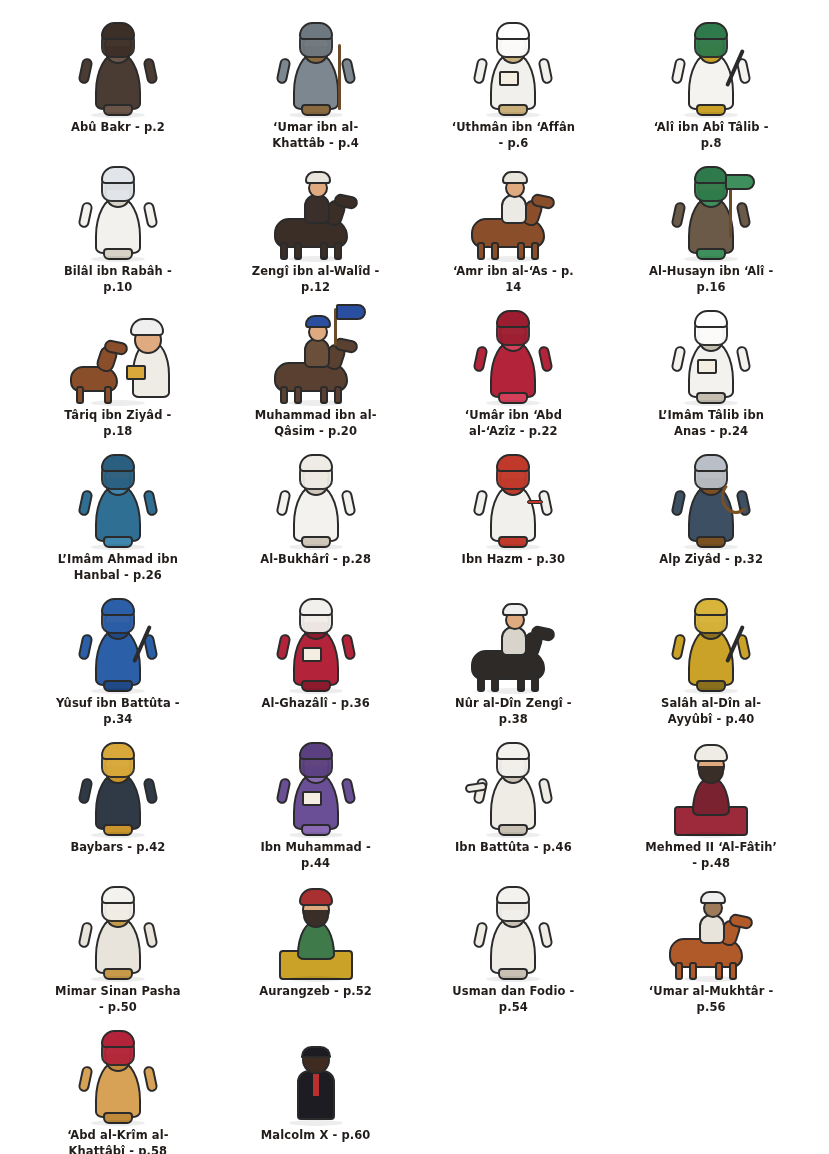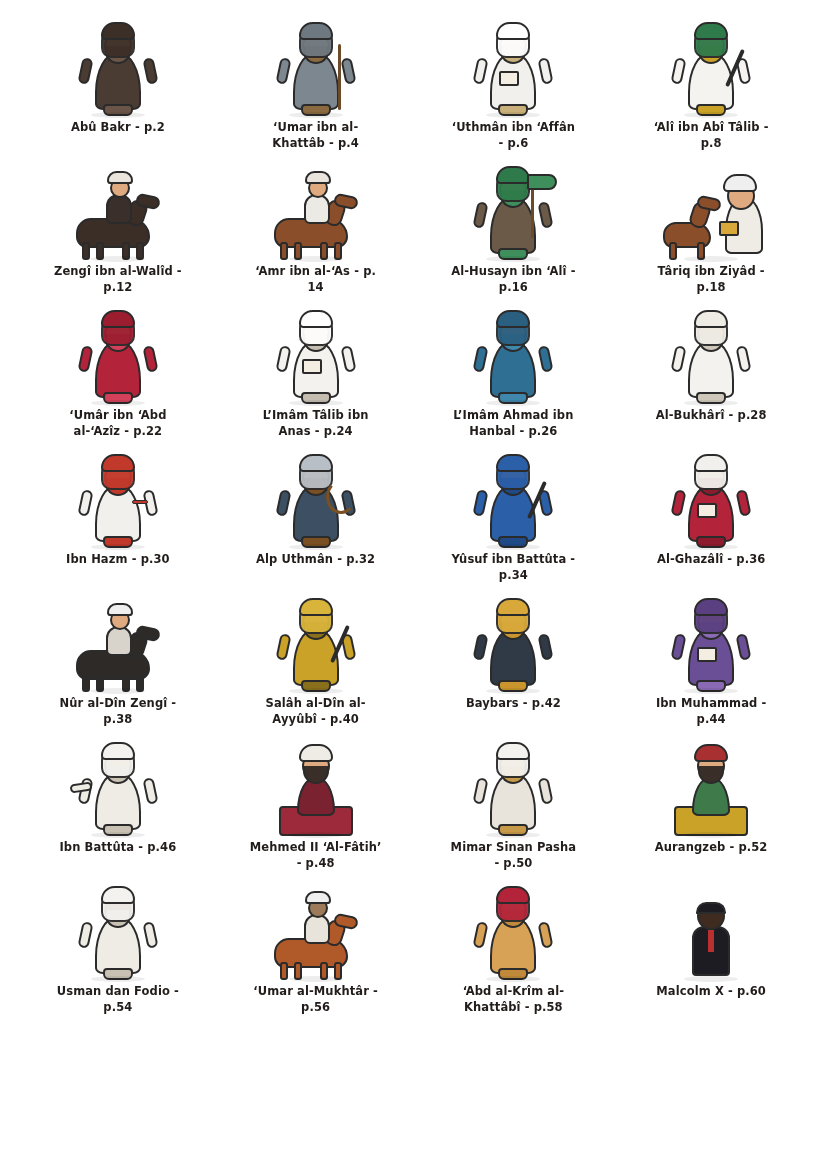--- a/index.html
+++ b/index.html
@@ -256,20 +256,36 @@
       <div class="turban" style="bottom:76px;background:#2f7a4a;"></div>
       <div class="sword" style="left:70px;bottom:28px;transform:rotate(24deg);"></div>
             <div class="shadow"></div>
           </div>
         </div>
         <div class="caption">‘Alî ibn Abî Tâlib - p.8</div>
       </div>
       <div class="cell">
         <div class="art">
           <div class="fig">
+      <div class="robe" style="bottom:6px;background:#f3f1ed;"></div>
+      <div class="legs" style="background:#d8d2c6;"></div>
+      <div class="arm" style="left:10px;bottom:32px;background:#f3f1ed;transform:rotate(12deg);"></div>
+      <div class="arm" style="right:10px;bottom:32px;background:#f3f1ed;transform:rotate(-12deg);"></div>
+      <div class="head" style="bottom:56px;background:#4a3326;"></div>
+      <div class="beard" style="bottom:52px;background:#d8d2c6;"></div>
+      <div class="veil" style="bottom:58px;background:#e2e6ea;opacity:0.95;"></div>
+      <div class="turban" style="bottom:76px;background:#e2e6ea;"></div>
+      <div class="shadow"></div>
+          </div>
+        </div>
+        <div class="caption">Bilâl ibn Rabâh - p.10</div>
+      </div>
+      <div class="cell">
+        <div class="art">
+          <div class="fig">
       <div class="horse-body" style="background:#3b2e27;"></div>
       <div class="hleg" style="left:12px;background:#3b2e27;"></div>
       <div class="hleg" style="left:26px;background:#3b2e27;"></div>
       <div class="hleg" style="left:52px;background:#3b2e27;"></div>
       <div class="hleg" style="left:66px;background:#3b2e27;"></div>
       <div class="horse-neck" style="background:#3b2e27;"></div>
       <div class="horse-head" style="background:#3b2e27;"></div>
       <div class="rider-body" style="background:#3a2f2a;"></div>
       <div class="rider-head" style="background:#e0aa80;"></div>
       <div class="rider-turban" style="background:#e9e4dc;"></div>
@@ -327,20 +343,40 @@
         <div class="turban" style="left:60px;transform:none;bottom:68px;background:#efefef;"></div>
         <div class="book" style="left:56px;bottom:24px;background:#d8a93a;"></div>
             <div class="shadow"></div>
           </div>
         </div>
         <div class="caption">Târiq ibn Ziyâd - p.18</div>
       </div>
       <div class="cell">
         <div class="art">
           <div class="fig">
+      <div class="horse-body" style="background:#5a4030;"></div>
+      <div class="hleg" style="left:12px;background:#5a4030;"></div>
+      <div class="hleg" style="left:26px;background:#5a4030;"></div>
+      <div class="hleg" style="left:52px;background:#5a4030;"></div>
+      <div class="hleg" style="left:66px;background:#5a4030;"></div>
+      <div class="horse-neck" style="background:#5a4030;"></div>
+      <div class="horse-head" style="background:#5a4030;"></div>
+      <div class="rider-body" style="background:#6a4f3a;"></div>
+      <div class="rider-head" style="background:#e0aa80;"></div>
+      <div class="rider-turban" style="background:#2b4fa0;"></div>
+            <div class="pole" style="left:66px;bottom:58px;height:38px;"></div>
+        <div class="flag" style="left:68px;bottom:84px;background:#2b4fa0;"></div>
+            <div class="shadow"></div>
+          </div>
+        </div>
+        <div class="caption">Muhammad ibn al-Qâsim - p.20</div>
+      </div>
+      <div class="cell">
+        <div class="art">
+          <div class="fig">
       <div class="robe" style="bottom:6px;background:#b3243a;"></div>
       <div class="legs" style="background:#d4405a;"></div>
       <div class="arm" style="left:10px;bottom:32px;background:#b3243a;transform:rotate(12deg);"></div>
       <div class="arm" style="right:10px;bottom:32px;background:#b3243a;transform:rotate(-12deg);"></div>
       <div class="head" style="bottom:56px;background:#e8b58a;"></div>
       <div class="beard" style="bottom:52px;background:#d4405a;"></div>
       <div class="veil" style="bottom:58px;background:#9c1d30;opacity:0.95;"></div>
       <div class="turban" style="bottom:76px;background:#9c1d30;"></div>
       <div class="shadow"></div>
           </div>
@@ -421,21 +457,21 @@
       <div class="arm" style="left:10px;bottom:32px;background:#3c4f63;transform:rotate(12deg);"></div>
       <div class="arm" style="right:10px;bottom:32px;background:#3c4f63;transform:rotate(-12deg);"></div>
       <div class="head" style="bottom:56px;background:#e0aa80;"></div>
       <div class="beard" style="bottom:52px;background:#7a4f22;"></div>
       <div class="veil" style="bottom:58px;background:#b9bfc6;opacity:0.95;"></div>
       <div class="turban" style="bottom:76px;background:#b9bfc6;"></div>
       <div class="bow" style="left:58px;bottom:34px;"></div>
             <div class="shadow"></div>
           </div>
         </div>
-        <div class="caption">Alp Uthmân - p.32</div>
+        <div class="caption">Alp Ziyâd - p.32</div>
       </div>
       <div class="cell">
         <div class="art">
           <div class="fig">
       <div class="robe" style="bottom:6px;background:#2b5fa8;"></div>
       <div class="legs" style="background:#1f4a86;"></div>
       <div class="arm" style="left:10px;bottom:32px;background:#2b5fa8;transform:rotate(12deg);"></div>
       <div class="arm" style="right:10px;bottom:32px;background:#2b5fa8;transform:rotate(-12deg);"></div>
       <div class="head" style="bottom:56px;background:#e0aa80;"></div>
       <div class="beard" style="bottom:52px;background:#1f4a86;"></div>

